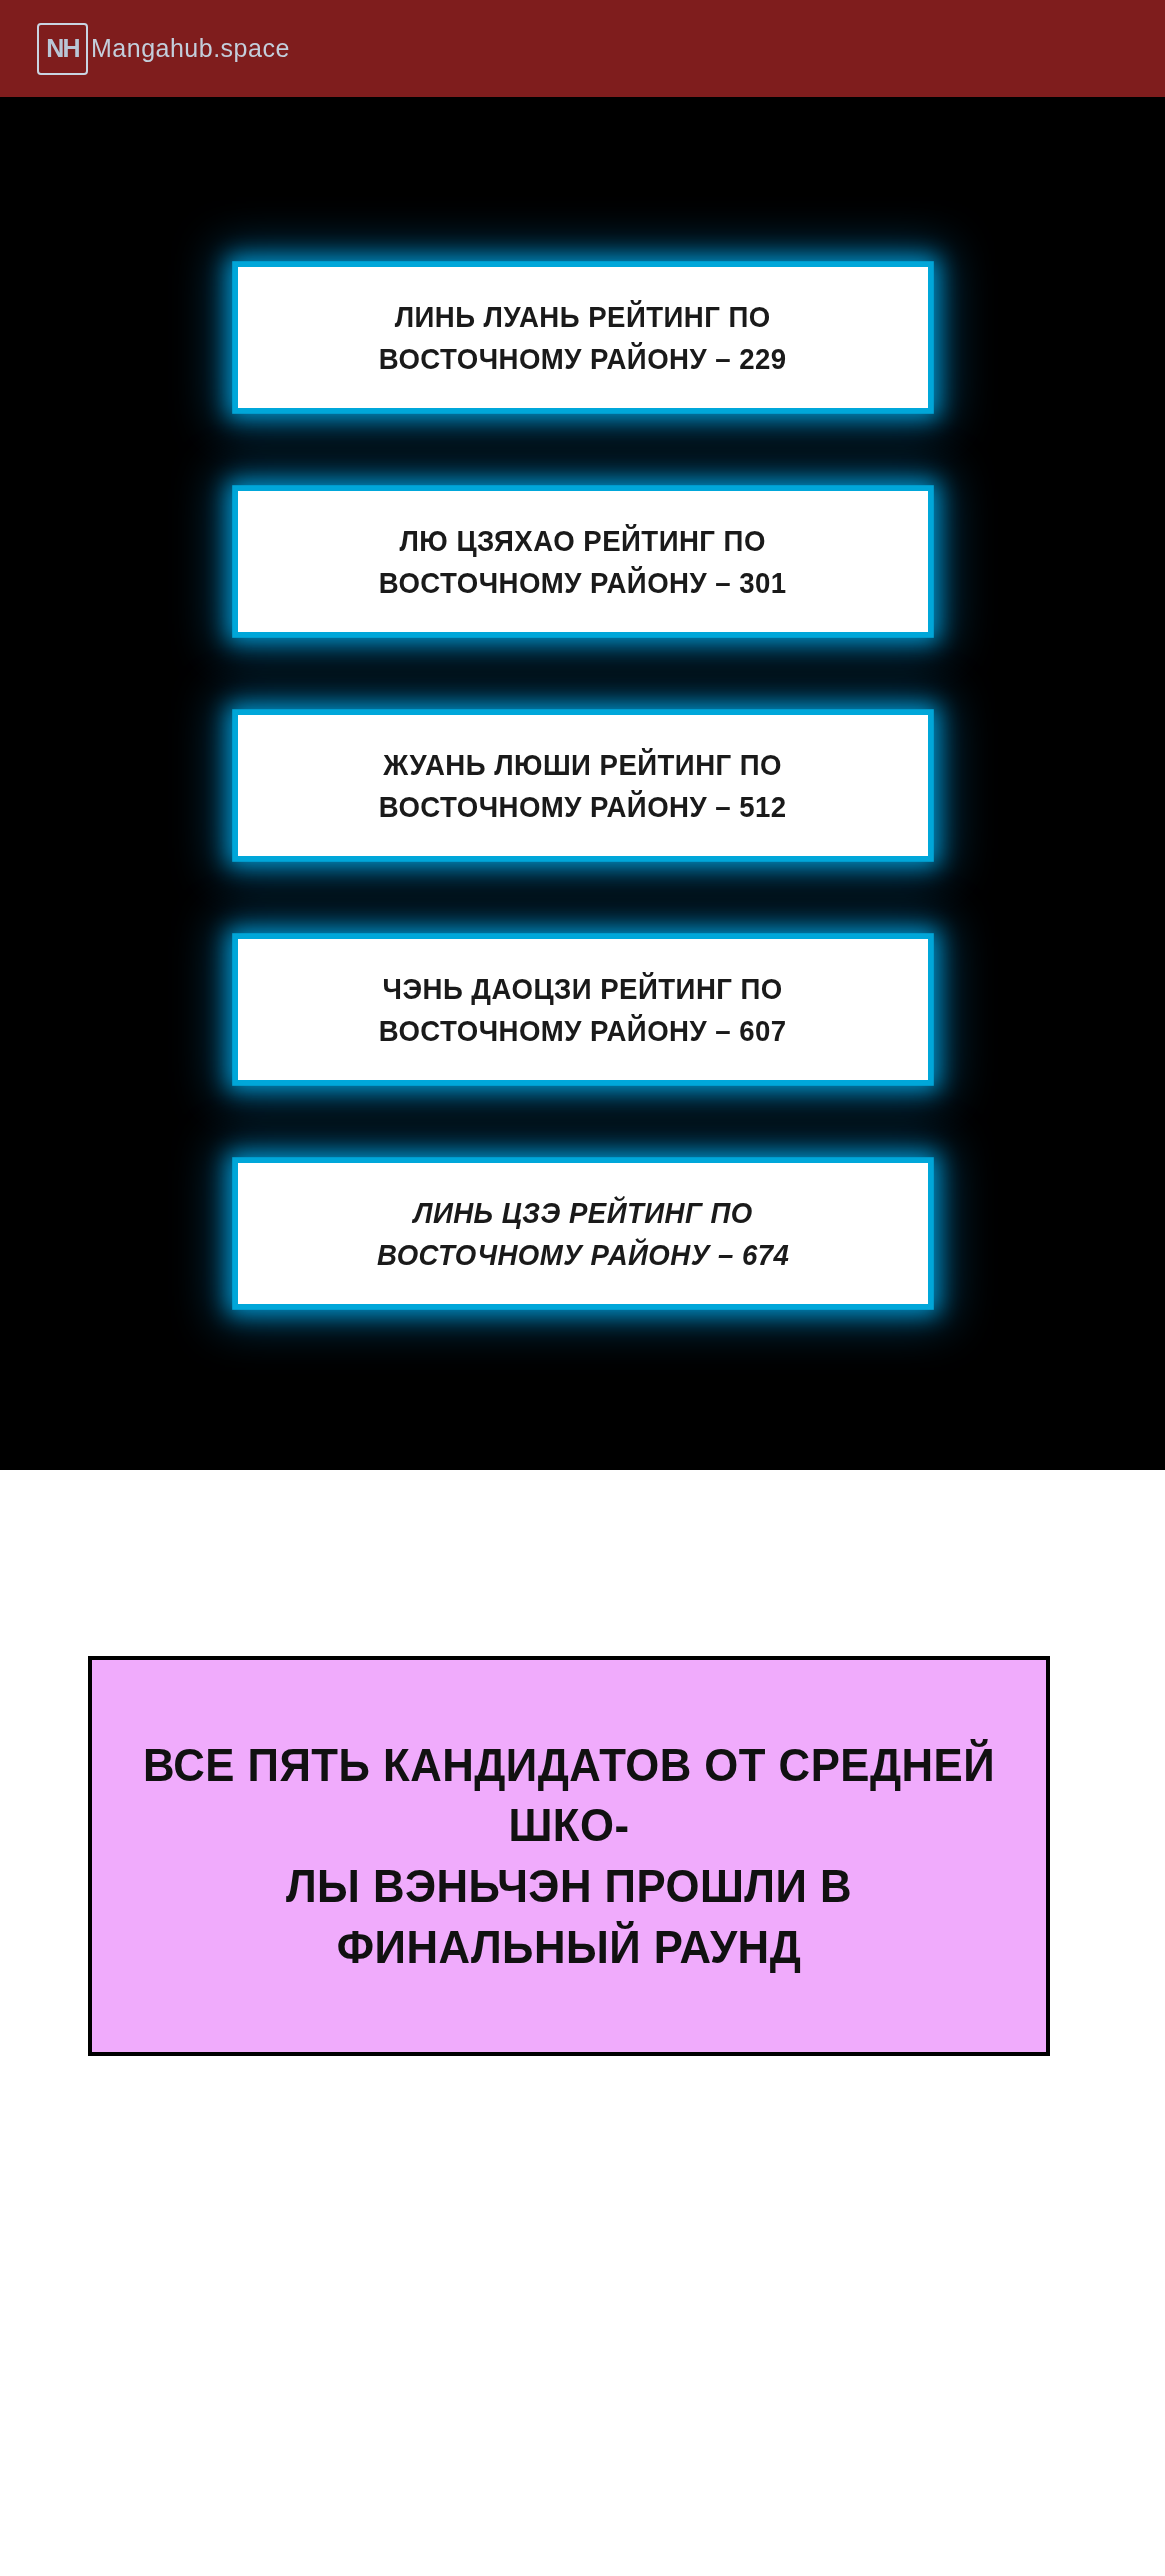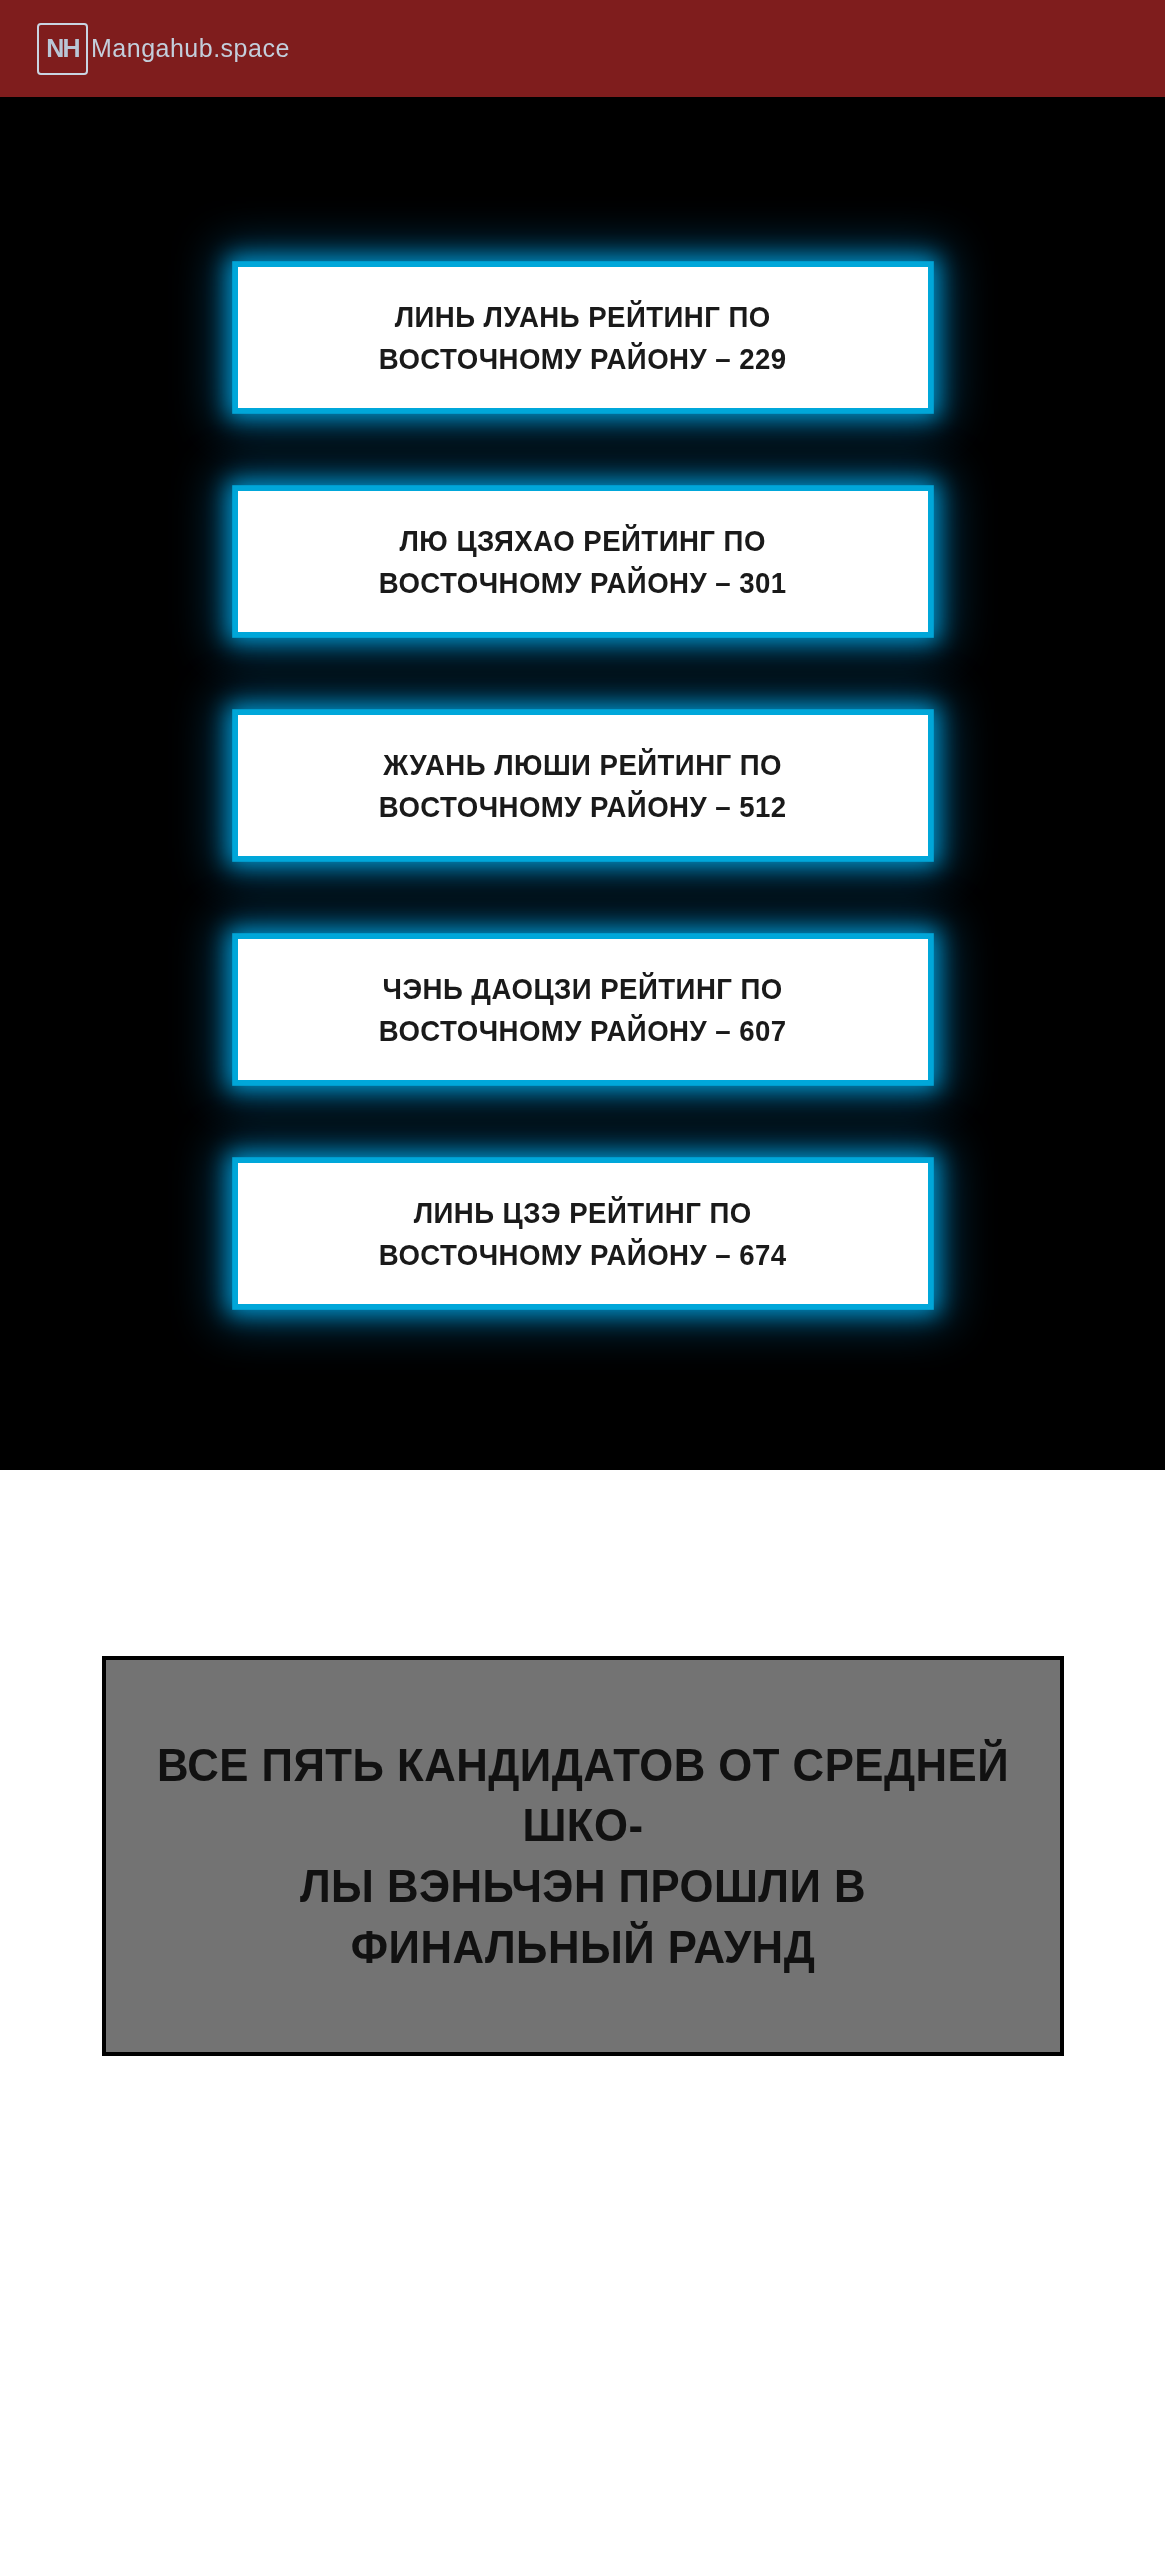--- a/index.html
+++ b/index.html
@@ -80,21 +80,21 @@
     box-sizing: border-box;
     margin-bottom: 83px;
     display: flex;
     align-items: center;
     justify-content: center;
     box-shadow:
       0 0 0 5.8px rgba(0, 170, 220, 0.95),
       0 0 21.4px 9.7px rgba(0, 165, 225, 0.85),
       0 0 45px 19.4px rgba(0, 140, 210, 0.45);
   }
-  .bubble:last-child { margin-bottom: 6px; }
+  .bubble:last-child { margin-bottom: 6px; font-style: italic; }
 
   .bubble-text {
     color: #1a1a1a;
     font-size: 30px;
     line-height: 1.38;
     text-align: center;
     font-weight: bold;
     letter-spacing: 0.5px;
     font-stretch: condensed;
     transform: scaleX(0.92);
@@ -107,25 +107,25 @@
     left: 0;
     top: 1471px;
     width: 1166px;
     height: 1105px;
     background: #ffffff;
   }
 
   
   .caption-red {
     position: absolute;
-    left: 102px;
+    left: 88px;
     top: 1656px;
     width: 962px;
     height: 400px;
-    background: #737373;
+    background: #f0abfc;
     border: 4.9px solid #000000;
     box-sizing: border-box;
     display: flex;
     align-items: center;
     justify-content: flex-end;
   }
   .caption-red-text {
     color: #111111;
     font-size: 46px;
     line-height: 1.32;

